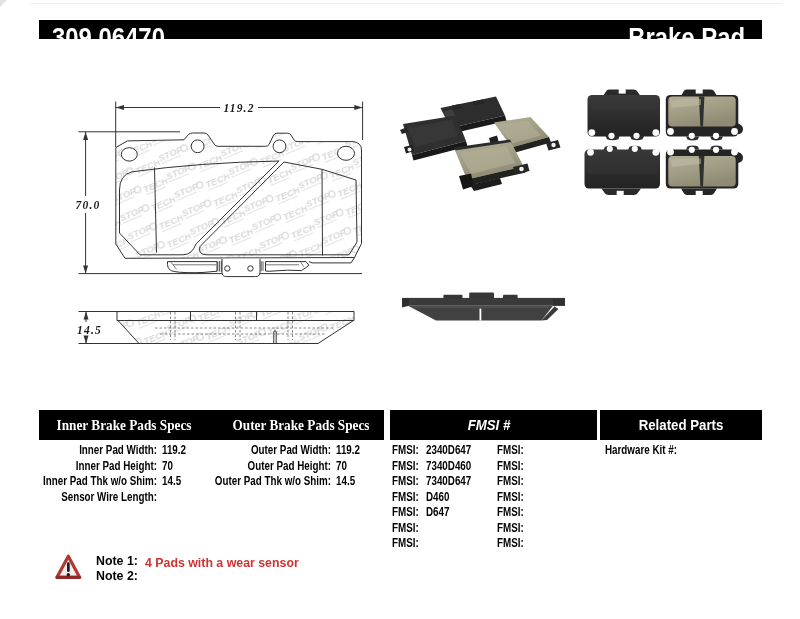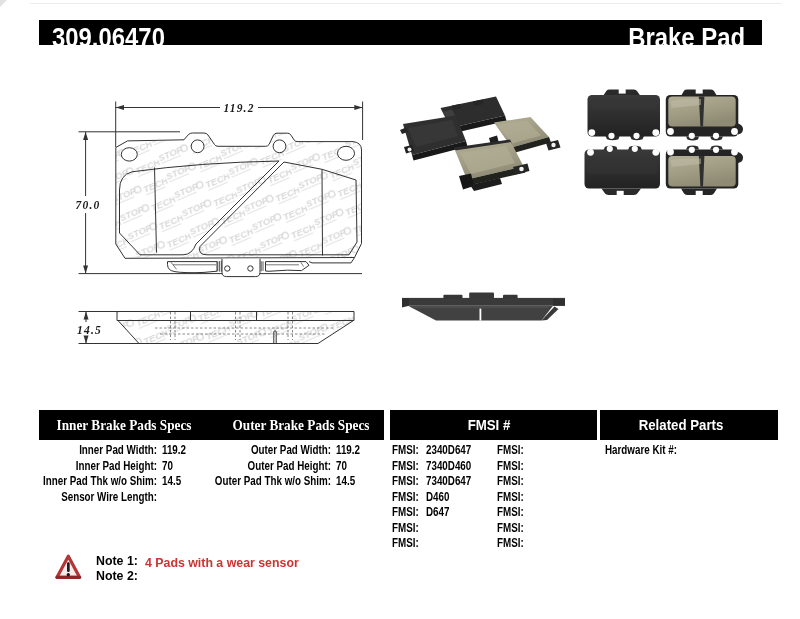--- a/index.html
+++ b/index.html
@@ -1,18 +1,18 @@
 <!DOCTYPE html>
 <html><head>
 <meta charset="utf-8">
 <style>
   html,body{margin:0;padding:0;}
   body{width:800px;height:619px;background:#fff;font-family:"Liberation Sans",sans-serif;position:relative;overflow:hidden;}
   .abs{position:absolute;}
-  .hbar{position:absolute;left:39px;top:20px;width:723px;height:25px;background:#000;}
+  .hbar{position:absolute;left:39px;top:20px;width:723px;height:19px;background:#000;}
   .pn{position:absolute;left:13px;top:3px;color:#fff;font-size:27px;font-weight:bold;transform:scaleX(0.885);transform-origin:left center;white-space:nowrap;}
   .bp{position:absolute;right:17px;top:3px;color:#fff;font-size:27px;font-weight:bold;transform:scaleX(0.885);transform-origin:right center;white-space:nowrap;}
   .tbar{position:absolute;top:410px;height:30px;background:#000;color:#fff;}
   .tbar span{position:absolute;top:50%;font-size:15.5px;font-weight:bold;white-space:nowrap;}
   .ct{transform:translate(-50%,-50%) scaleX(0.855);}
   .specs{position:absolute;font-size:12.5px;font-weight:bold;color:#000;line-height:15.5px;white-space:nowrap;}
   .ra{text-align:right;transform:scaleX(0.785);transform-origin:right top;}
   .la{transform:scaleX(0.785);transform-origin:left top;}
   .note{position:absolute;font-size:13px;font-weight:bold;white-space:nowrap;transform:scaleX(0.95);transform-origin:left top;}
   .red{color:#cc3333;}
@@ -21,24 +21,24 @@
 <body>
   <div class="hbar">
     <span class="pn">309.06470</span>
     <span class="bp">Brake Pad</span>
   </div>
 
   <div class="tbar" style="left:39px;width:345px;font-family:Liberation Serif, serif;">
     <span class="ct" style="left:84.5px;">Inner Brake Pads Specs</span>
     <span class="ct" style="left:261.5px;">Outer Brake Pads Specs</span>
   </div>
-  <div class="tbar" style="left:390px;width:207px;">
+  <div class="tbar" style="left:390px;width:207px;font-style:italic;">
     <span class="ct" style="left:99px;">FMSI #</span>
   </div>
-  <div class="tbar" style="left:600px;width:178px;">
+  <div class="tbar" style="left:600px;width:162px;">
     <span class="ct" style="left:81px;">Related Parts</span>
   </div>
 
   <div class="specs ra" style="left:0px;top:443px;width:157px;">Inner Pad Width:<br>Inner Pad Height:<br>Inner Pad Thk w/o Shim:<br>Sensor Wire Length:</div>
   <div class="specs la" style="left:162px;top:443px;">119.2<br>70<br>14.5</div>
   <div class="specs ra" style="left:0px;top:443px;width:331px;">Outer Pad Width:<br>Outer Pad Height:<br>Outer Pad Thk w/o Shim:</div>
   <div class="specs la" style="left:336px;top:443px;">119.2<br>70<br>14.5</div>
   <div class="specs la" style="left:391.5px;top:443px;">FMSI:<br>FMSI:<br>FMSI:<br>FMSI:<br>FMSI:<br>FMSI:<br>FMSI:</div>
   <div class="specs la" style="left:426px;top:443px;">2340D647<br>7340D460<br>7340D647<br>D460<br>D647</div>
   <div class="specs la" style="left:496.5px;top:443px;">FMSI:<br>FMSI:<br>FMSI:<br>FMSI:<br>FMSI:<br>FMSI:<br>FMSI:</div>

